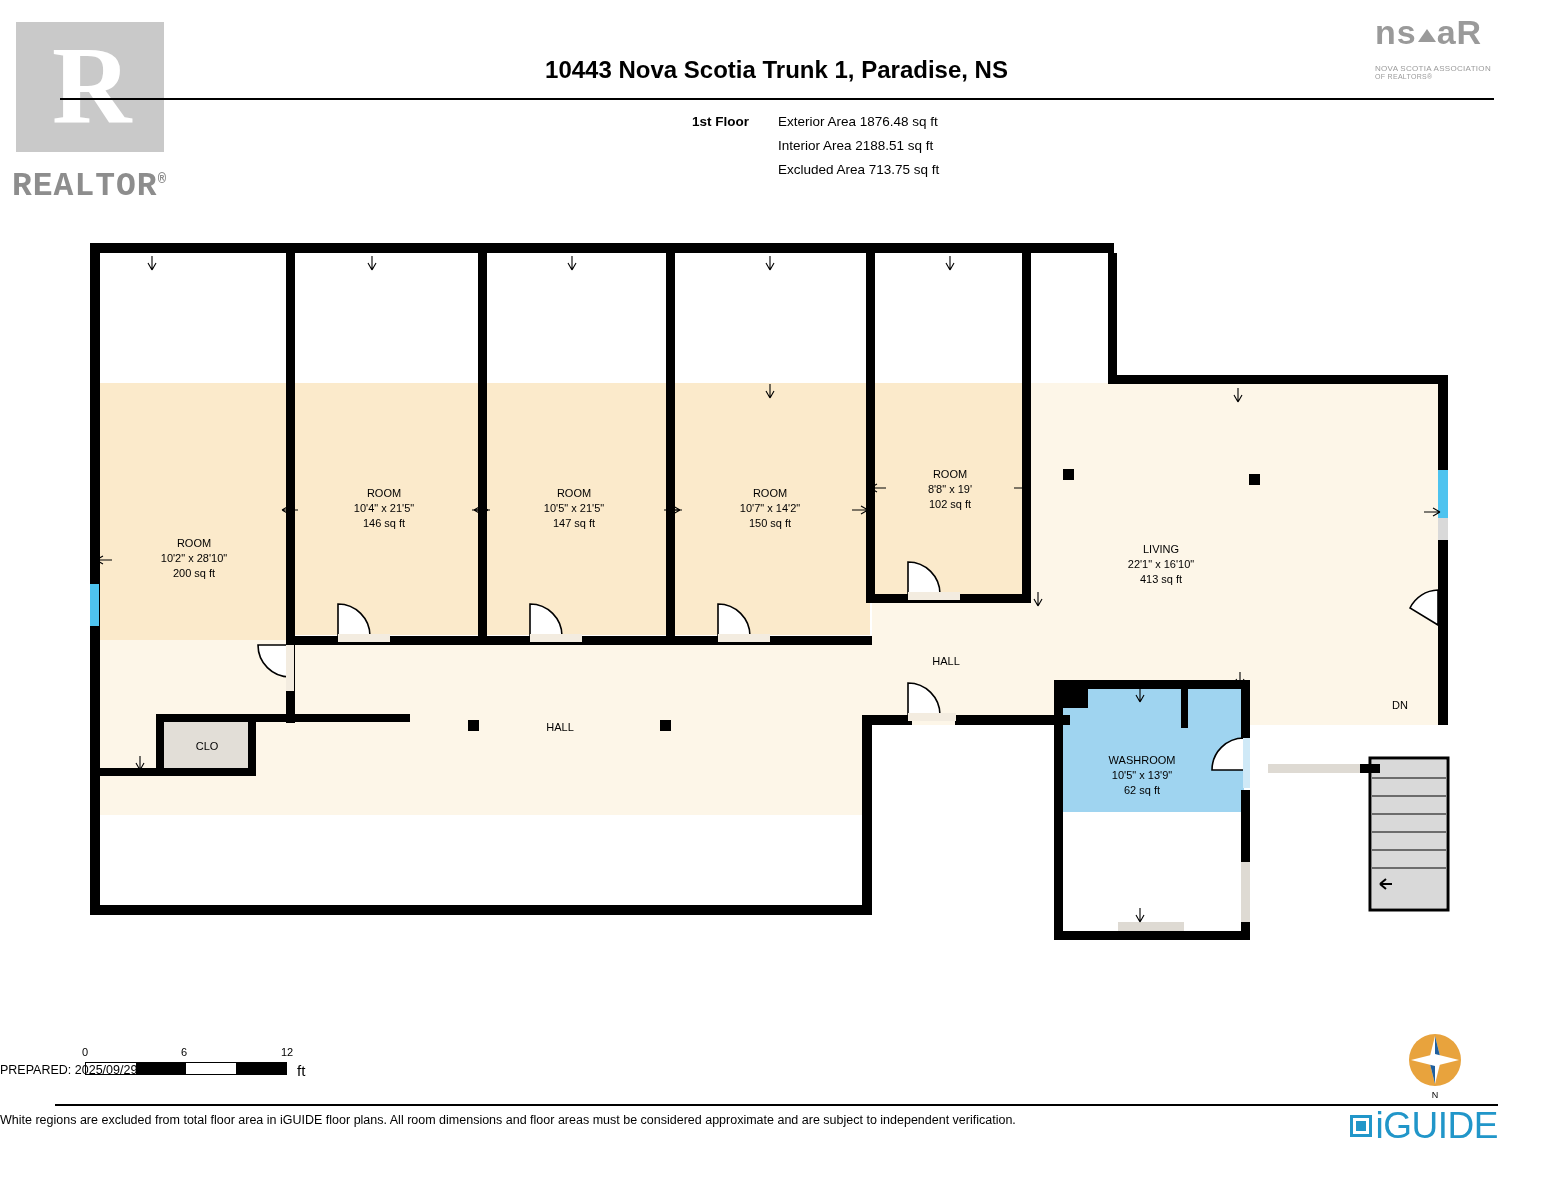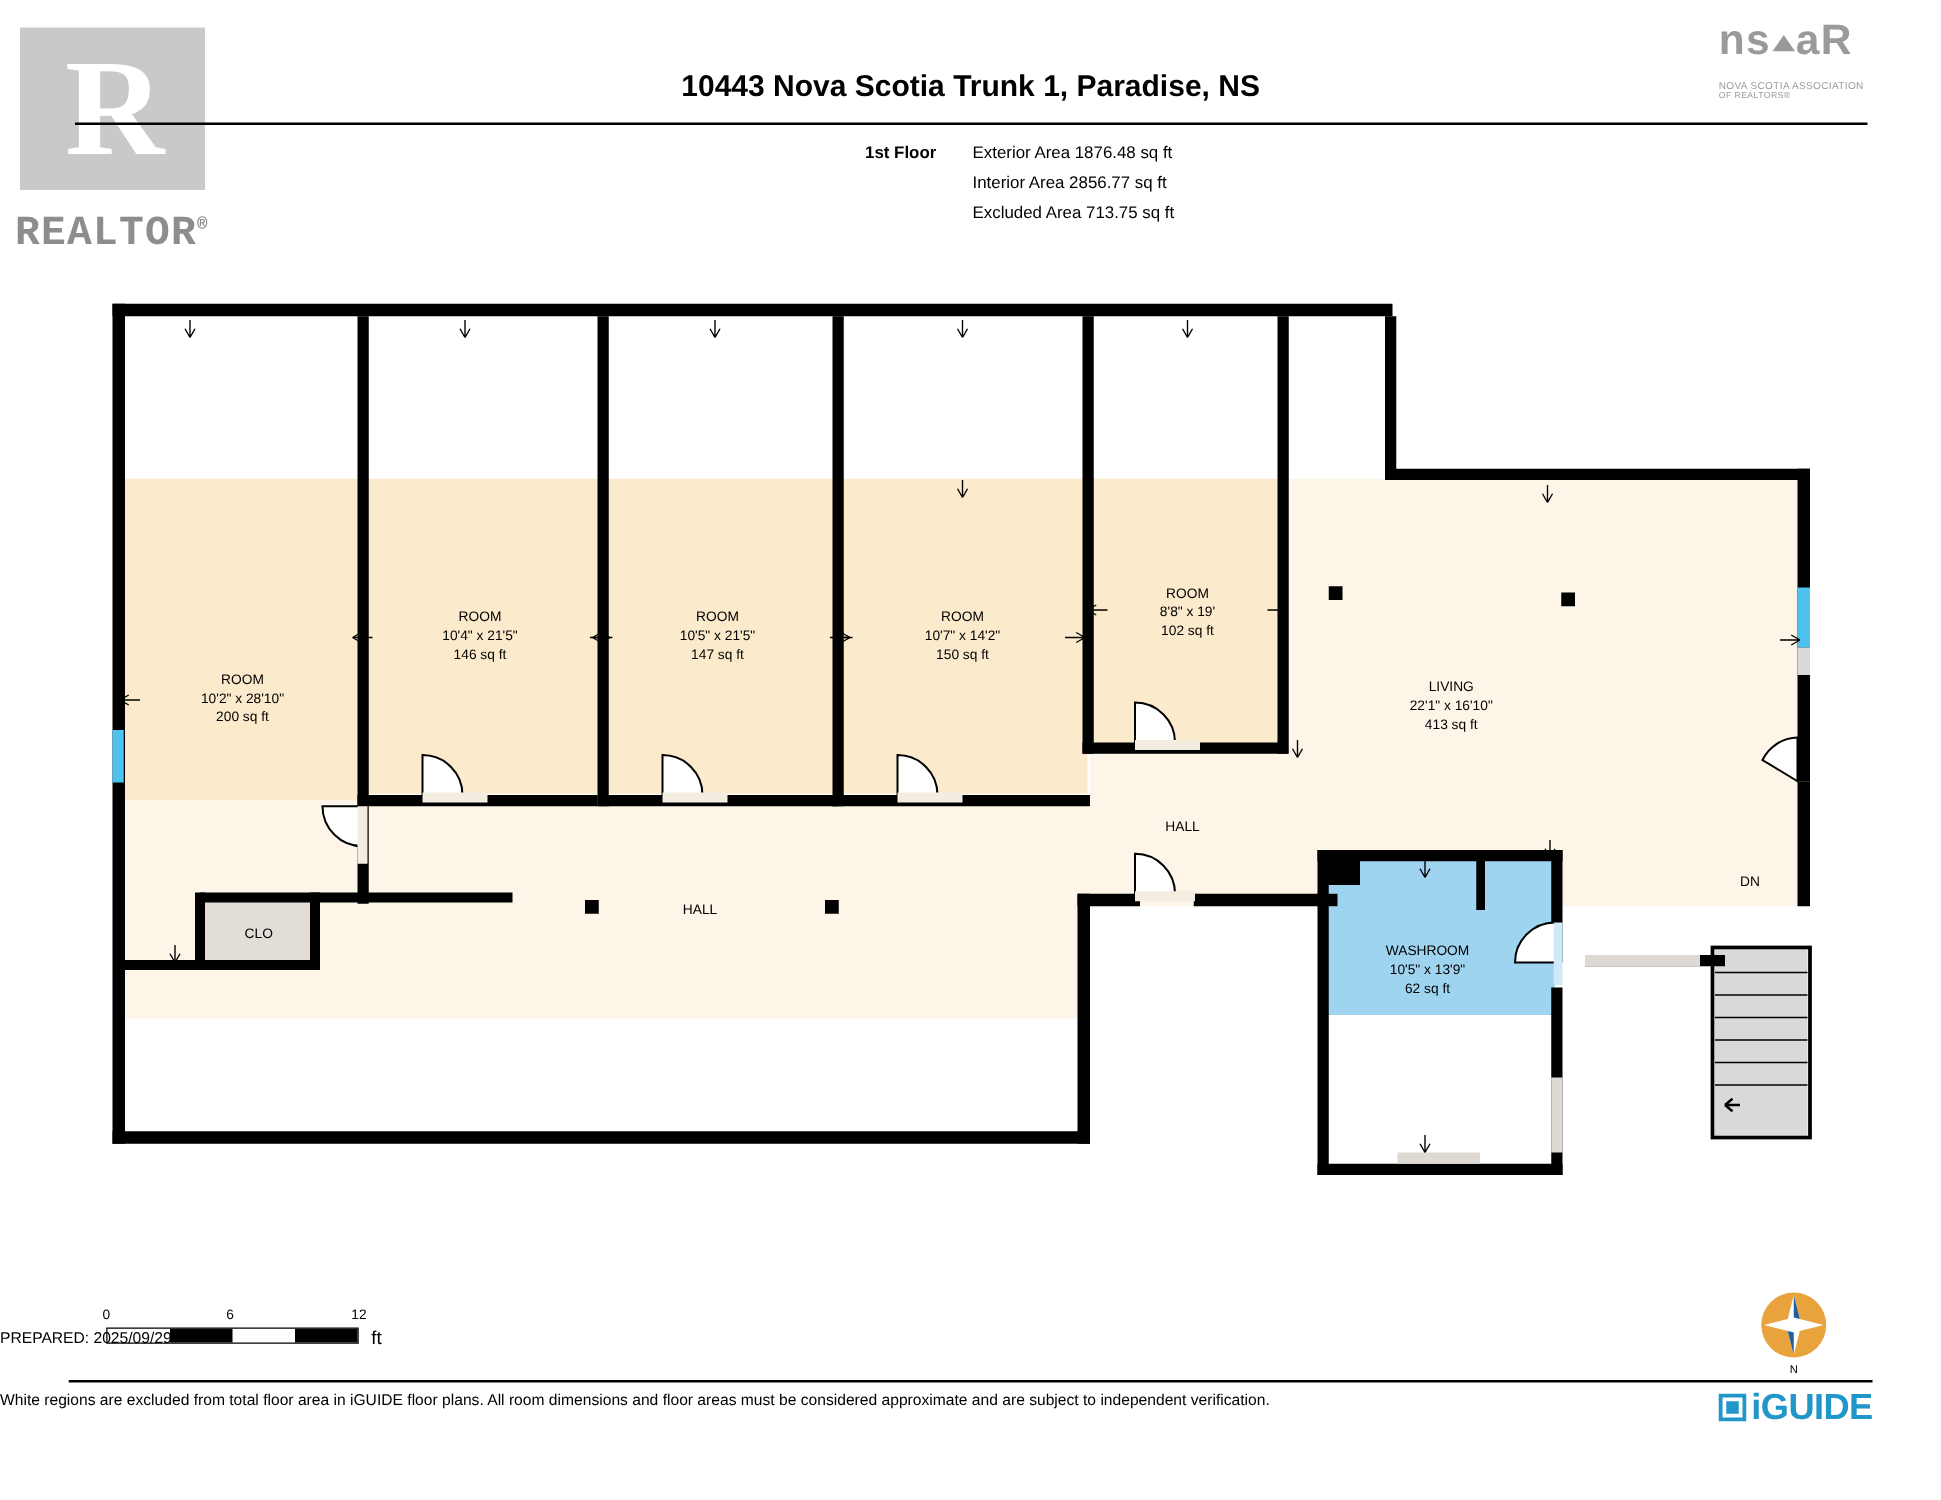--- a/index.html
+++ b/index.html
@@ -81,21 +81,21 @@
 
   #iguide{right:55px;top:1108px;height:36px;display:flex;align-items:center;gap:4px;}
   #iguide .ig-mark{
     width:22px;height:22px;border:3px solid #2196c9;box-sizing:border-box;
     position:relative;background:#fff;
   }
   #iguide .ig-mark:after{
     content:"";position:absolute;left:3px;top:3px;width:10px;height:10px;background:#2196c9;
   }
   #iguide .ig-text{
-    font-size:29px;font-weight:bold;color:#2196c9;letter-spacing:-0.5px;
+    font-size:37px;font-weight:normal;color:#2196c9;letter-spacing:-0.5px;
     font-family:"Liberation Sans", sans-serif;
     text-align:right;
   }
 </style>
 </head>
 <body>
 
 <div class="abs" id="realtor-logo">
   <div class="r-box"></div>
   <div class="r-letter">R</div>
@@ -110,21 +110,21 @@
   <div class="nsar-sub2">OF REALTORS®</div>
 </div>
 
 <div class="abs" id="page-title">10443 Nova Scotia Trunk 1, Paradise, NS</div>
 <div class="abs" id="title-rule"></div>
 
 <div class="abs" id="floor-info">
   <div class="info-row">
     <span class="floor-label">1st Floor</span><span>Exterior Area 1876.48 sq ft</span>
   </div>
-  <div class="info-row info-indent">Interior Area 2856.77 sq ft</div>
+  <div class="info-row info-indent">Interior Area 2188.51 sq ft</div>
   <div class="info-row info-indent">Excluded Area 713.75 sq ft</div>
 </div>
 
 <svg class="abs" id="plan" viewBox="0 0 1553 1200">
 
   <rect x="96" y="383" width="196" height="390" fill="#fbeacb"></rect>
 
   <rect x="96" y="640" width="776" height="175" fill="#fdf6e8"></rect>
 
   <rect x="292" y="383" width="190" height="252" fill="#fbeacb"></rect>

